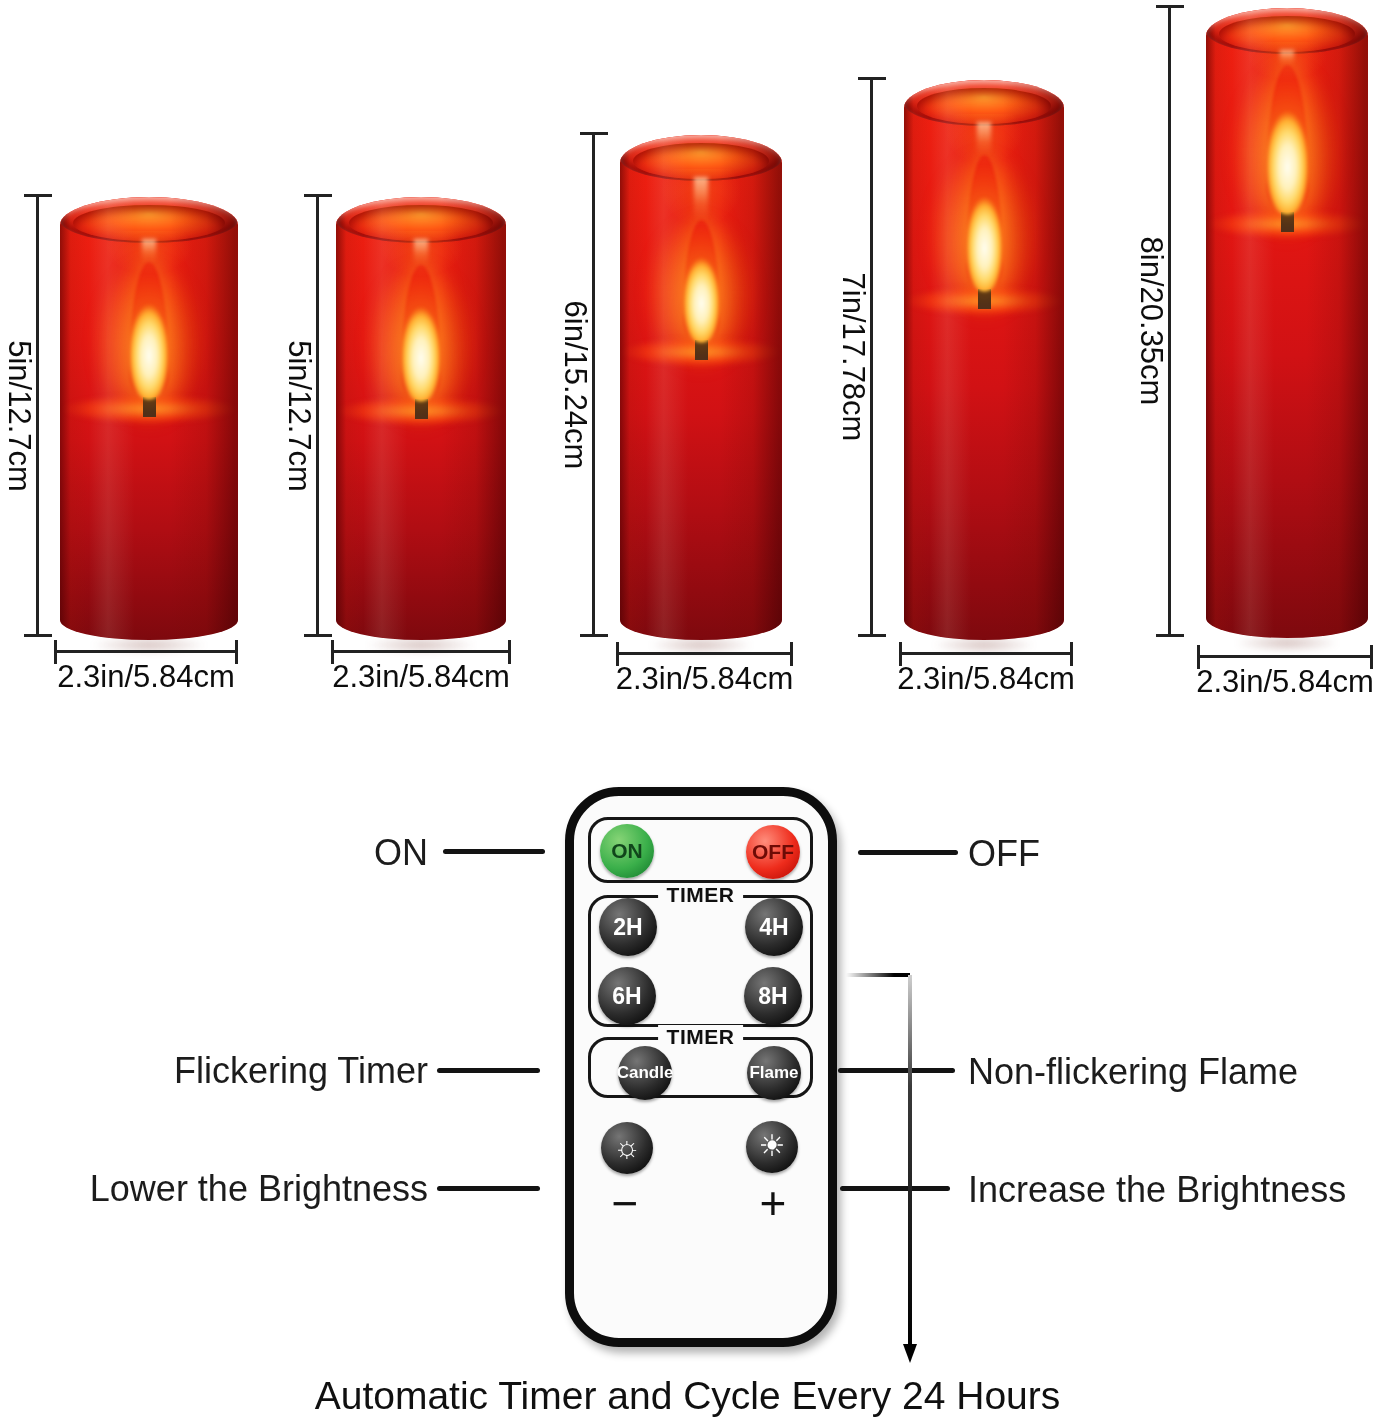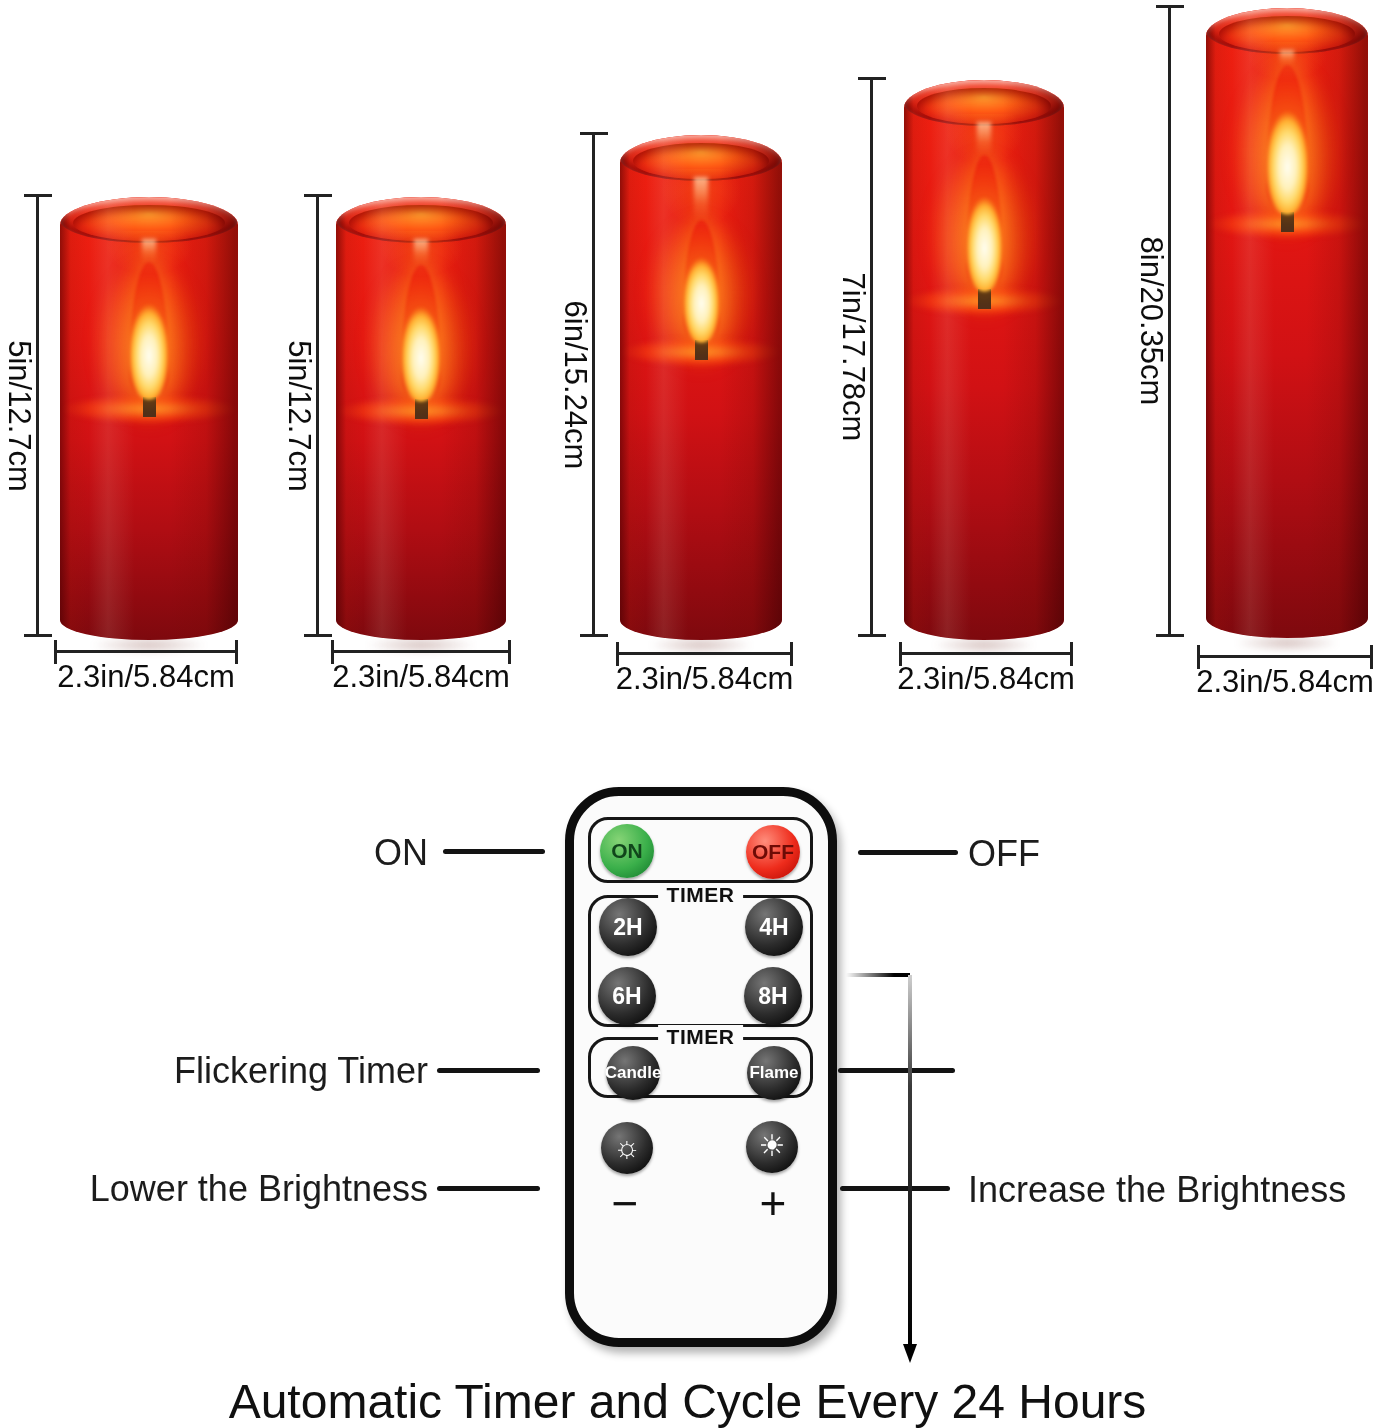--- a/index.html
+++ b/index.html
@@ -86,21 +86,21 @@
   .cline{position:absolute;height:5px;background:#131313;border-radius:3px;}
   .lab{position:absolute;font-size:36px;color:#1c1c1c;white-space:nowrap;line-height:42px;}
   .lab.r{text-align:right;}
   #vcall{position:absolute;left:908px;top:975px;width:4px;height:370px;
      background:linear-gradient(180deg,#cfcfcf,#3a3a3a 30%,#000);}
   #vcall-tip{position:absolute;left:903px;top:1344px;width:0;height:0;
      border-left:7px solid transparent;border-right:7px solid transparent;border-top:19px solid #000;}
   #hseg{position:absolute;left:846px;top:973px;width:64px;height:4px;
      background:linear-gradient(90deg, rgba(0,0,0,0), #000 75%);}
   #caption{position:absolute;left:0;top:1374px;width:1375px;text-align:center;
-     font-size:48px;color:#101010;}
+     font-size:39px;color:#101010;}
 </style>
 </head>
 <body>
 
 <div id="stage">
 
   <div id="candles">
       <div class="candle-group">
       <div class="mline" style="left: 36px; top: 195px; height: 441px;">
           <i class="cap top"></i>
@@ -238,21 +238,21 @@
     </div>
 
     <div class="btn on">ON</div>
     <div class="btn off">OFF</div>
 
     <div class="btn k" style="left:25px;top:102px;">2H</div>
     <div class="btn k" style="left:171px;top:102px;">4H</div>
     <div class="btn k" style="left:24px;top:171px;">6H</div>
     <div class="btn k" style="left:170px;top:171px;">8H</div>
 
-    <div class="btn k word" style="left:32px;top:250px;text-align:center;">Candle</div>
+    <div class="btn k word" style="left:44px;top:250px;text-align:center;">Candle</div>
     <div class="btn k word" style="left:173px;top:250px;">Flame</div>
 
     <div class="btn k sun" style="left:27px;top:326px;">
         <span>☼</span>
       </div>
     <div class="btn k sun" style="left:172px;top:325px;">
         <span>☀</span>
       </div>
 
     <div class="dimsign" style="left:31px;top:387px;">−</div>
@@ -266,17 +266,18 @@
   <div class="cline" style="left:437px;top:1186px;width:103px;"></div>
   <div class="cline" style="left:840px;top:1186px;width:110px;"></div>
 
   <div id="hseg"></div>
   <div id="vcall"></div>
   <div id="vcall-tip"></div>
 
   <div class="lab r" style="left:128px;top:832px;width:300px;">ON</div>
   <div class="lab" style="left:968px;top:833px;">OFF</div>
   <div class="lab r" style="left:28px;top:1050px;width:400px;">Flickering Timer</div>
+  <div class="lab" style="left:968px;top:1051px;">Non-flickering Flame</div>
   <div class="lab" style="left:968px;top:1169px;">Increase the Brightness</div>
   <div class="lab r" style="left:18px;top:1168px;width:410px;">Lower the Brightness</div>
 
   <div id="caption">Automatic Timer and Cycle Every 24 Hours</div>
 </div>
 
 </body></html>

